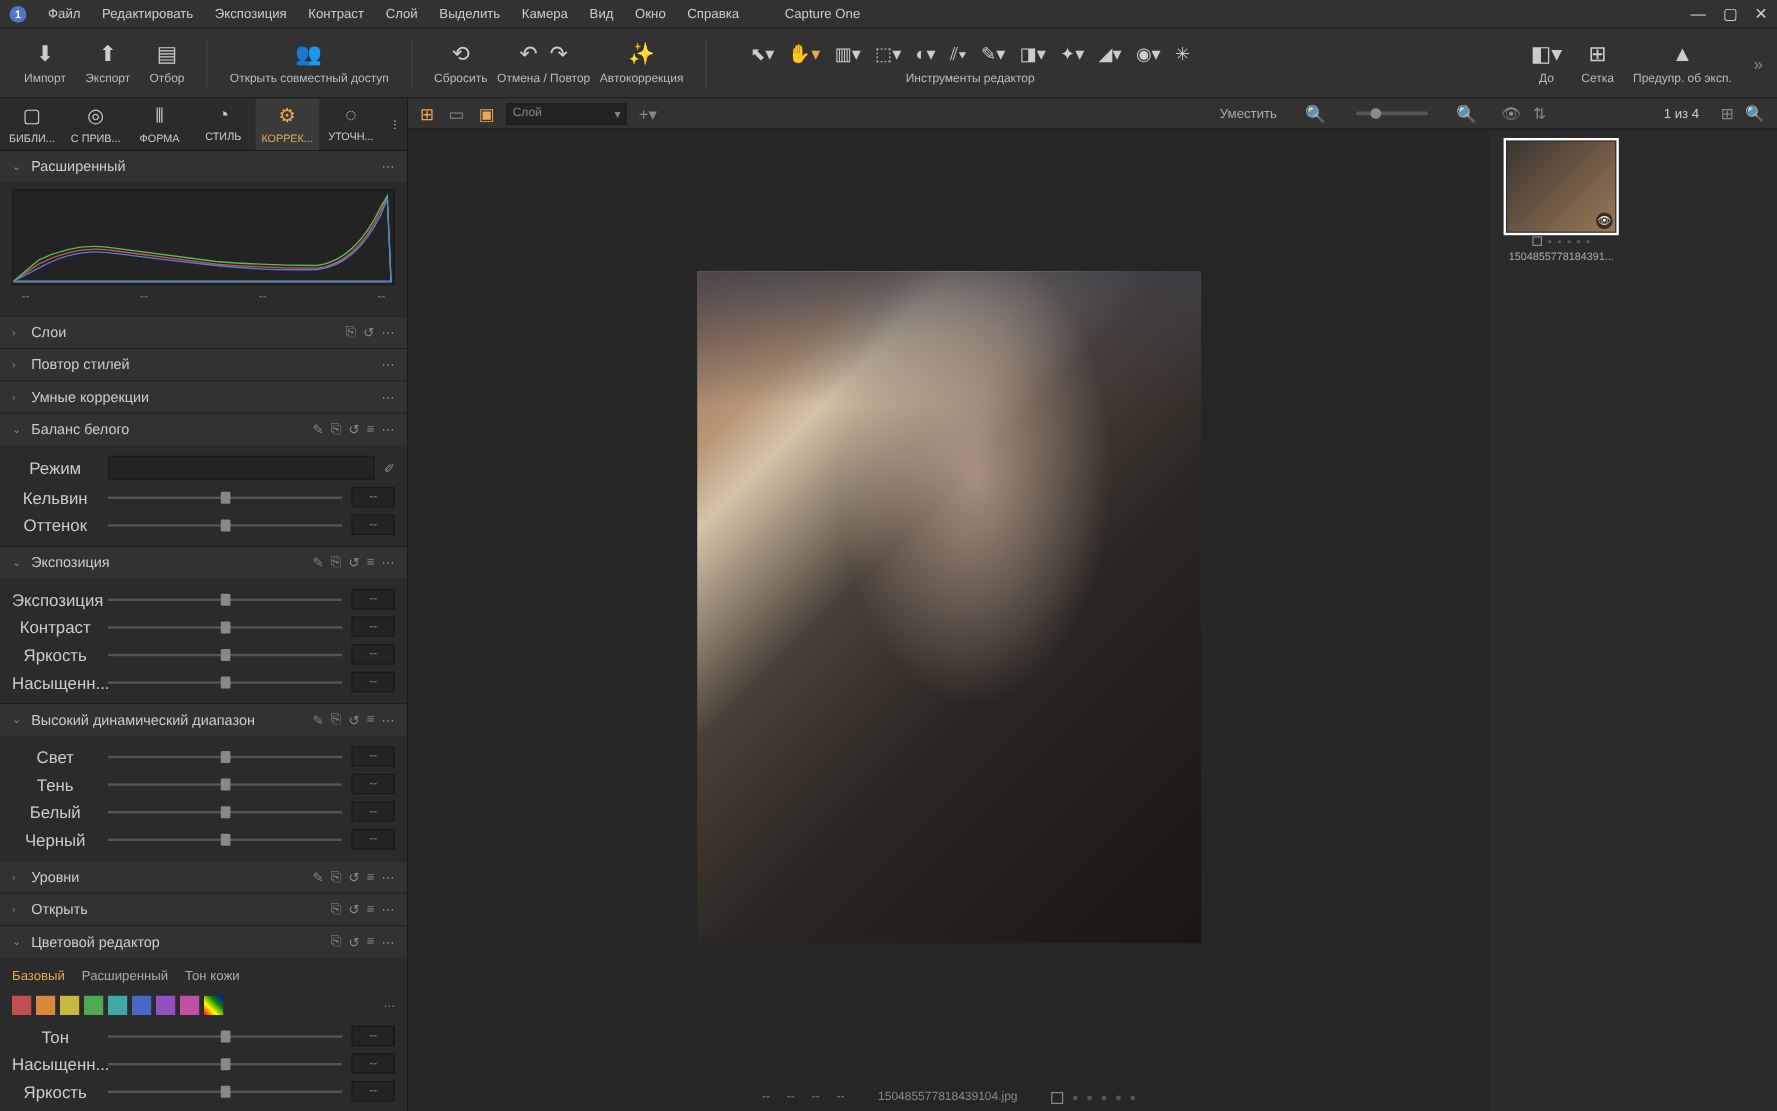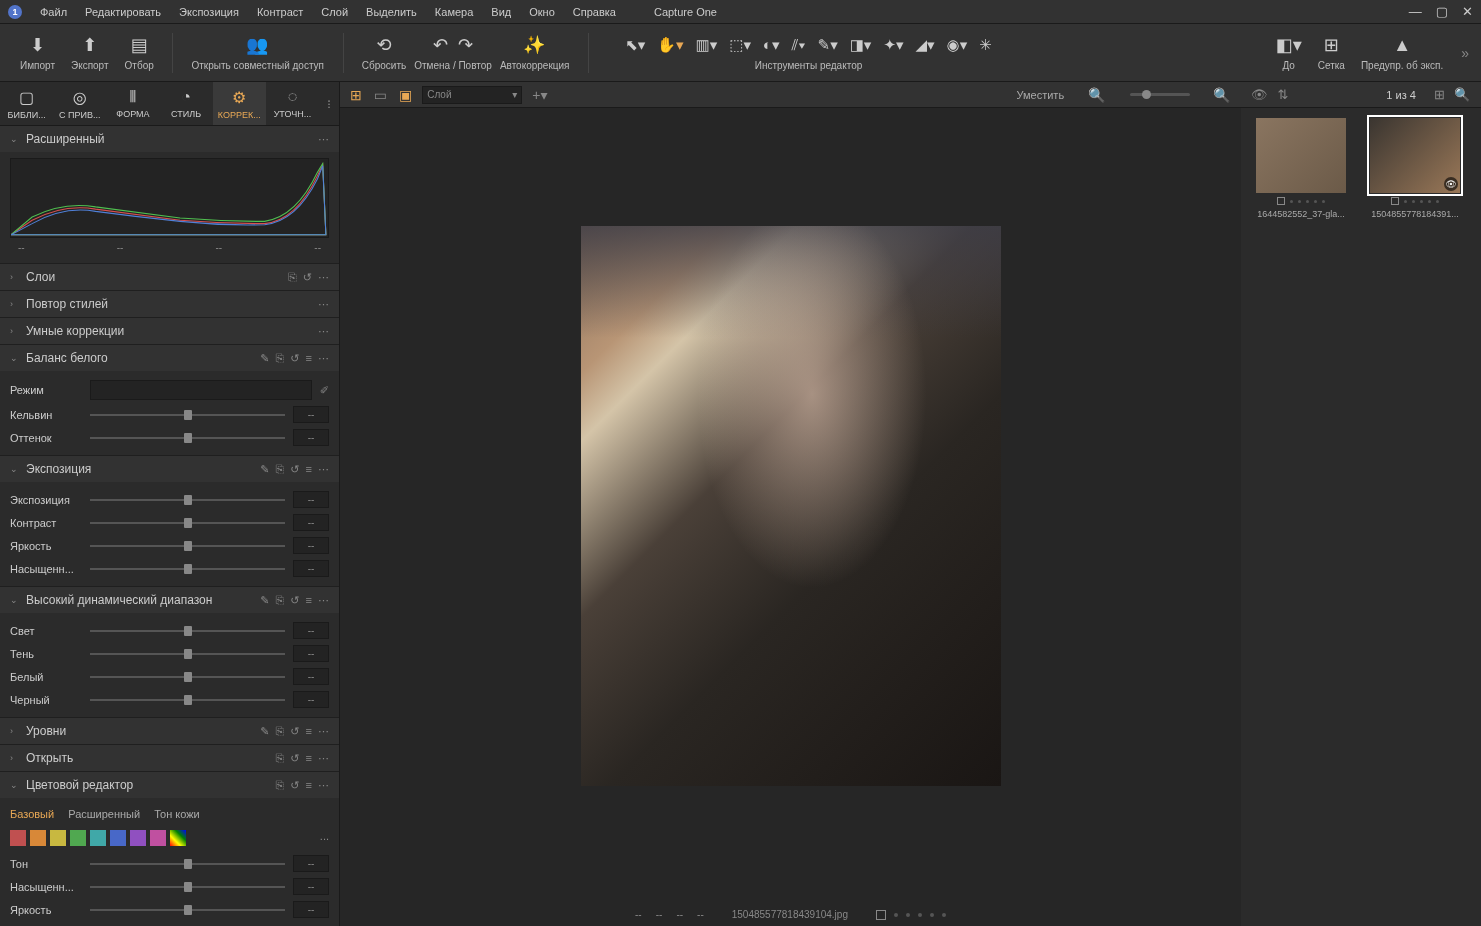--- a/index.html
+++ b/index.html
@@ -31,21 +31,21 @@
 .panel-header{display:flex;align-items:center;padding:6px 10px;background:#323232;cursor:pointer;gap:6px}
 .panel-chevron{font-size:9px;color:#888;width:10px}
 .panel-title{flex:1;font-size:12px}
 .panel-tools{display:flex;gap:6px;color:#888;font-size:11px}
 .panel-tools span{cursor:pointer}
 .panel-body{padding:6px 10px;background:#2b2b2b}
 .histogram{height:80px;background:#232323;position:relative;border:1px solid #1a1a1a}
 .histo-svg{width:100%;height:100%}
 .histo-values{display:flex;justify-content:space-between;padding:4px 8px;color:#888;font-size:10px}
 .slider-row{display:flex;align-items:center;gap:8px;padding:3px 0}
-.slider-label{width:72px;text-align:left;font-size:11px;color:#ccc}
+.slider-label{width:72px;text-align:center;font-size:14px;color:#ccc}
 .slider-track{flex:1;height:2px;background:#555;position:relative;cursor:pointer}
 .slider-handle{position:absolute;left:50%;top:-4px;width:8px;height:10px;background:#888;border-radius:1px;transform:translateX(-50%)}
 .slider-value{width:36px;text-align:center;padding:2px;background:#232323;color:#888;font-size:10px;border:1px solid #1a1a1a}
 .mode-row{display:flex;align-items:center;gap:8px;padding:3px 0}
 .mode-select{flex:1;height:20px;background:#232323;border:1px solid #1a1a1a}
 .color-tabs{display:flex;gap:14px;padding:4px 0;font-size:11px}
 .color-tab{cursor:pointer;color:#aaa}
 .color-tab.active{color:#e8a855}
 .color-swatches{display:flex;gap:4px;padding:6px 0}
 .swatch{width:16px;height:16px;cursor:pointer}
@@ -519,40 +519,28 @@
   <div class="right-panel">
     <div class="rp-header">
       <span class="rp-icon">👁</span>
       <span class="rp-icon">⇅</span>
       <span class="counter">1 из 4</span>
       <span class="rp-icon">⊞</span>
       <span class="rp-icon">🔍</span>
     </div>
     <div class="browser" id="browser">
         <div class="thumb">
-          <div class="thumb-img t1 "></div>
+          <div class="thumb-img t2 selected">
+            <div class="thumb-eye">👁</div>
+          </div>
   <div class="thumb-status">
             <div class="thumb-cb"></div>
             <div class="thumb-dot"></div>
             <div class="thumb-dot"></div>
             <div class="thumb-dot"></div>
             <div class="thumb-dot"></div>
             <div class="thumb-dot"></div>
           </div>
-  <div class="thumb-name">1644582552_37-gla...</div>
-        </div>
-        <div class="thumb">
-          <div class="thumb-img t2 selected">
-            <div class="thumb-eye">👁</div>
-          </div>
-  <div class="thumb-status">
-            <div class="thumb-cb"></div>
-            <div class="thumb-dot"></div>
-            <div class="thumb-dot"></div>
-            <div class="thumb-dot"></div>
-            <div class="thumb-dot"></div>
-            <div class="thumb-dot"></div>
-          </div>
   <div class="thumb-name">1504855778184391...</div>
         </div>
       </div>
   </div>
 </div>
 
 </body></html>

